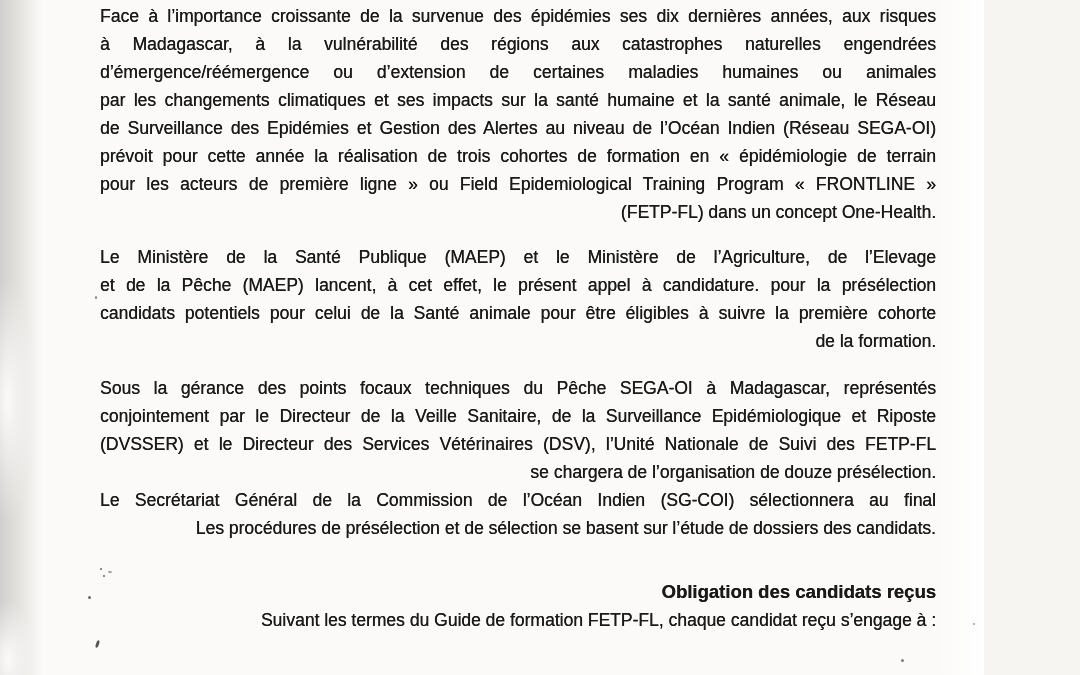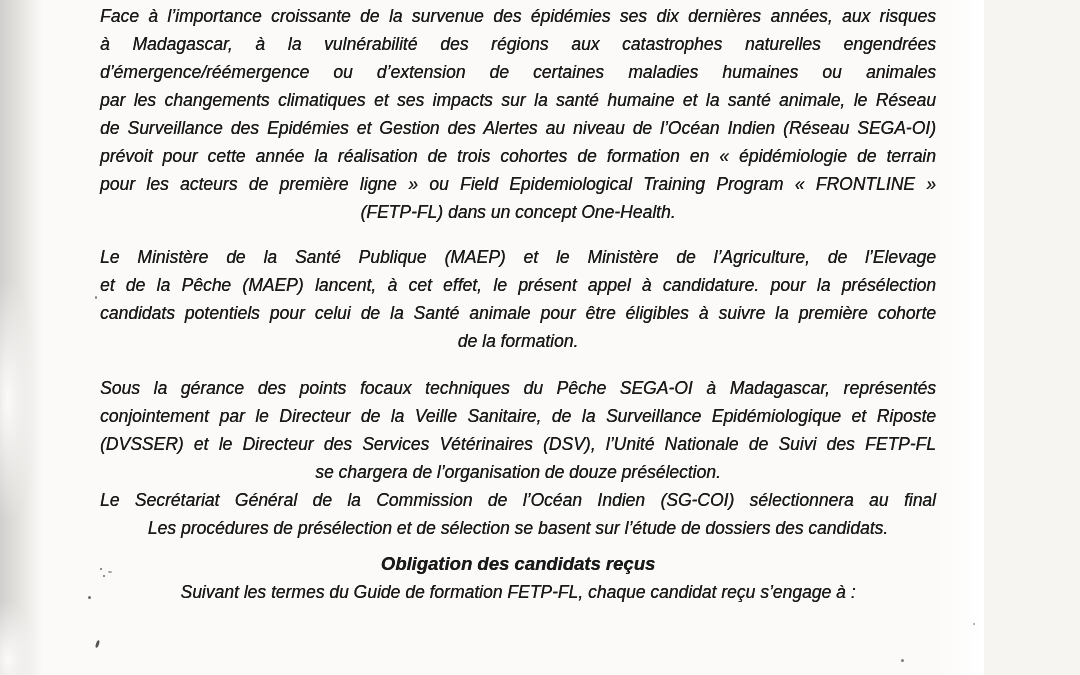--- a/index.html
+++ b/index.html
@@ -5,21 +5,20 @@
   html,body{margin:0;padding:0;}
   body{
     width:1080px;height:675px;overflow:hidden;
     font-family:"Liberation Sans",sans-serif;
     background:#f6f5f2;
   }
   .page{
     position:relative;width:984px;height:675px;
     background:#fbfaf8;
     overflow:hidden;
-    font-style:italic;
   }
   
   .edge-shadow{
     position:absolute;left:0;top:0;bottom:0;width:42px;
     background:linear-gradient(to right,#d0cfcd 0%,#e2e0dd 40%,rgba(250,250,248,0) 100%);
   }
   .edge-fade-a{
     position:absolute;left:-18px;top:280px;width:52px;height:240px;
     background:radial-gradient(ellipse at center,#fbfaf8 0%,rgba(251,250,248,0) 72%);
   }
@@ -31,26 +30,26 @@
   .right-light{
     position:absolute;right:0;top:0;bottom:0;width:48px;
     background:linear-gradient(to left,#ffffff 0%,rgba(255,255,255,0) 100%);
   }
   .textblock{
     position:absolute;left:100px;top:2px;width:836px;
     color:#1a1a1a;
     font-size:17.5px;line-height:28px;
     text-shadow:0.25px 0 0 currentColor; 
   }
-  .ln{height:28px;text-align:center;}
+  .ln{height:28px;text-align:right;}
   .ln.j{text-align:justify;text-align-last:justify;}
   .gap-a{height:17px;}
   .gap-b{height:19px;}
   .heading{
-    margin-top:8px;height:28px;
+    margin-top:36px;height:28px;
     font-weight:bold;font-size:18.5px;
   }
   .speck{
     position:absolute;background:#2a2a2a;border-radius:50%;
   }
 </style>
 </head>
 <body>
 
 <div class="page">

